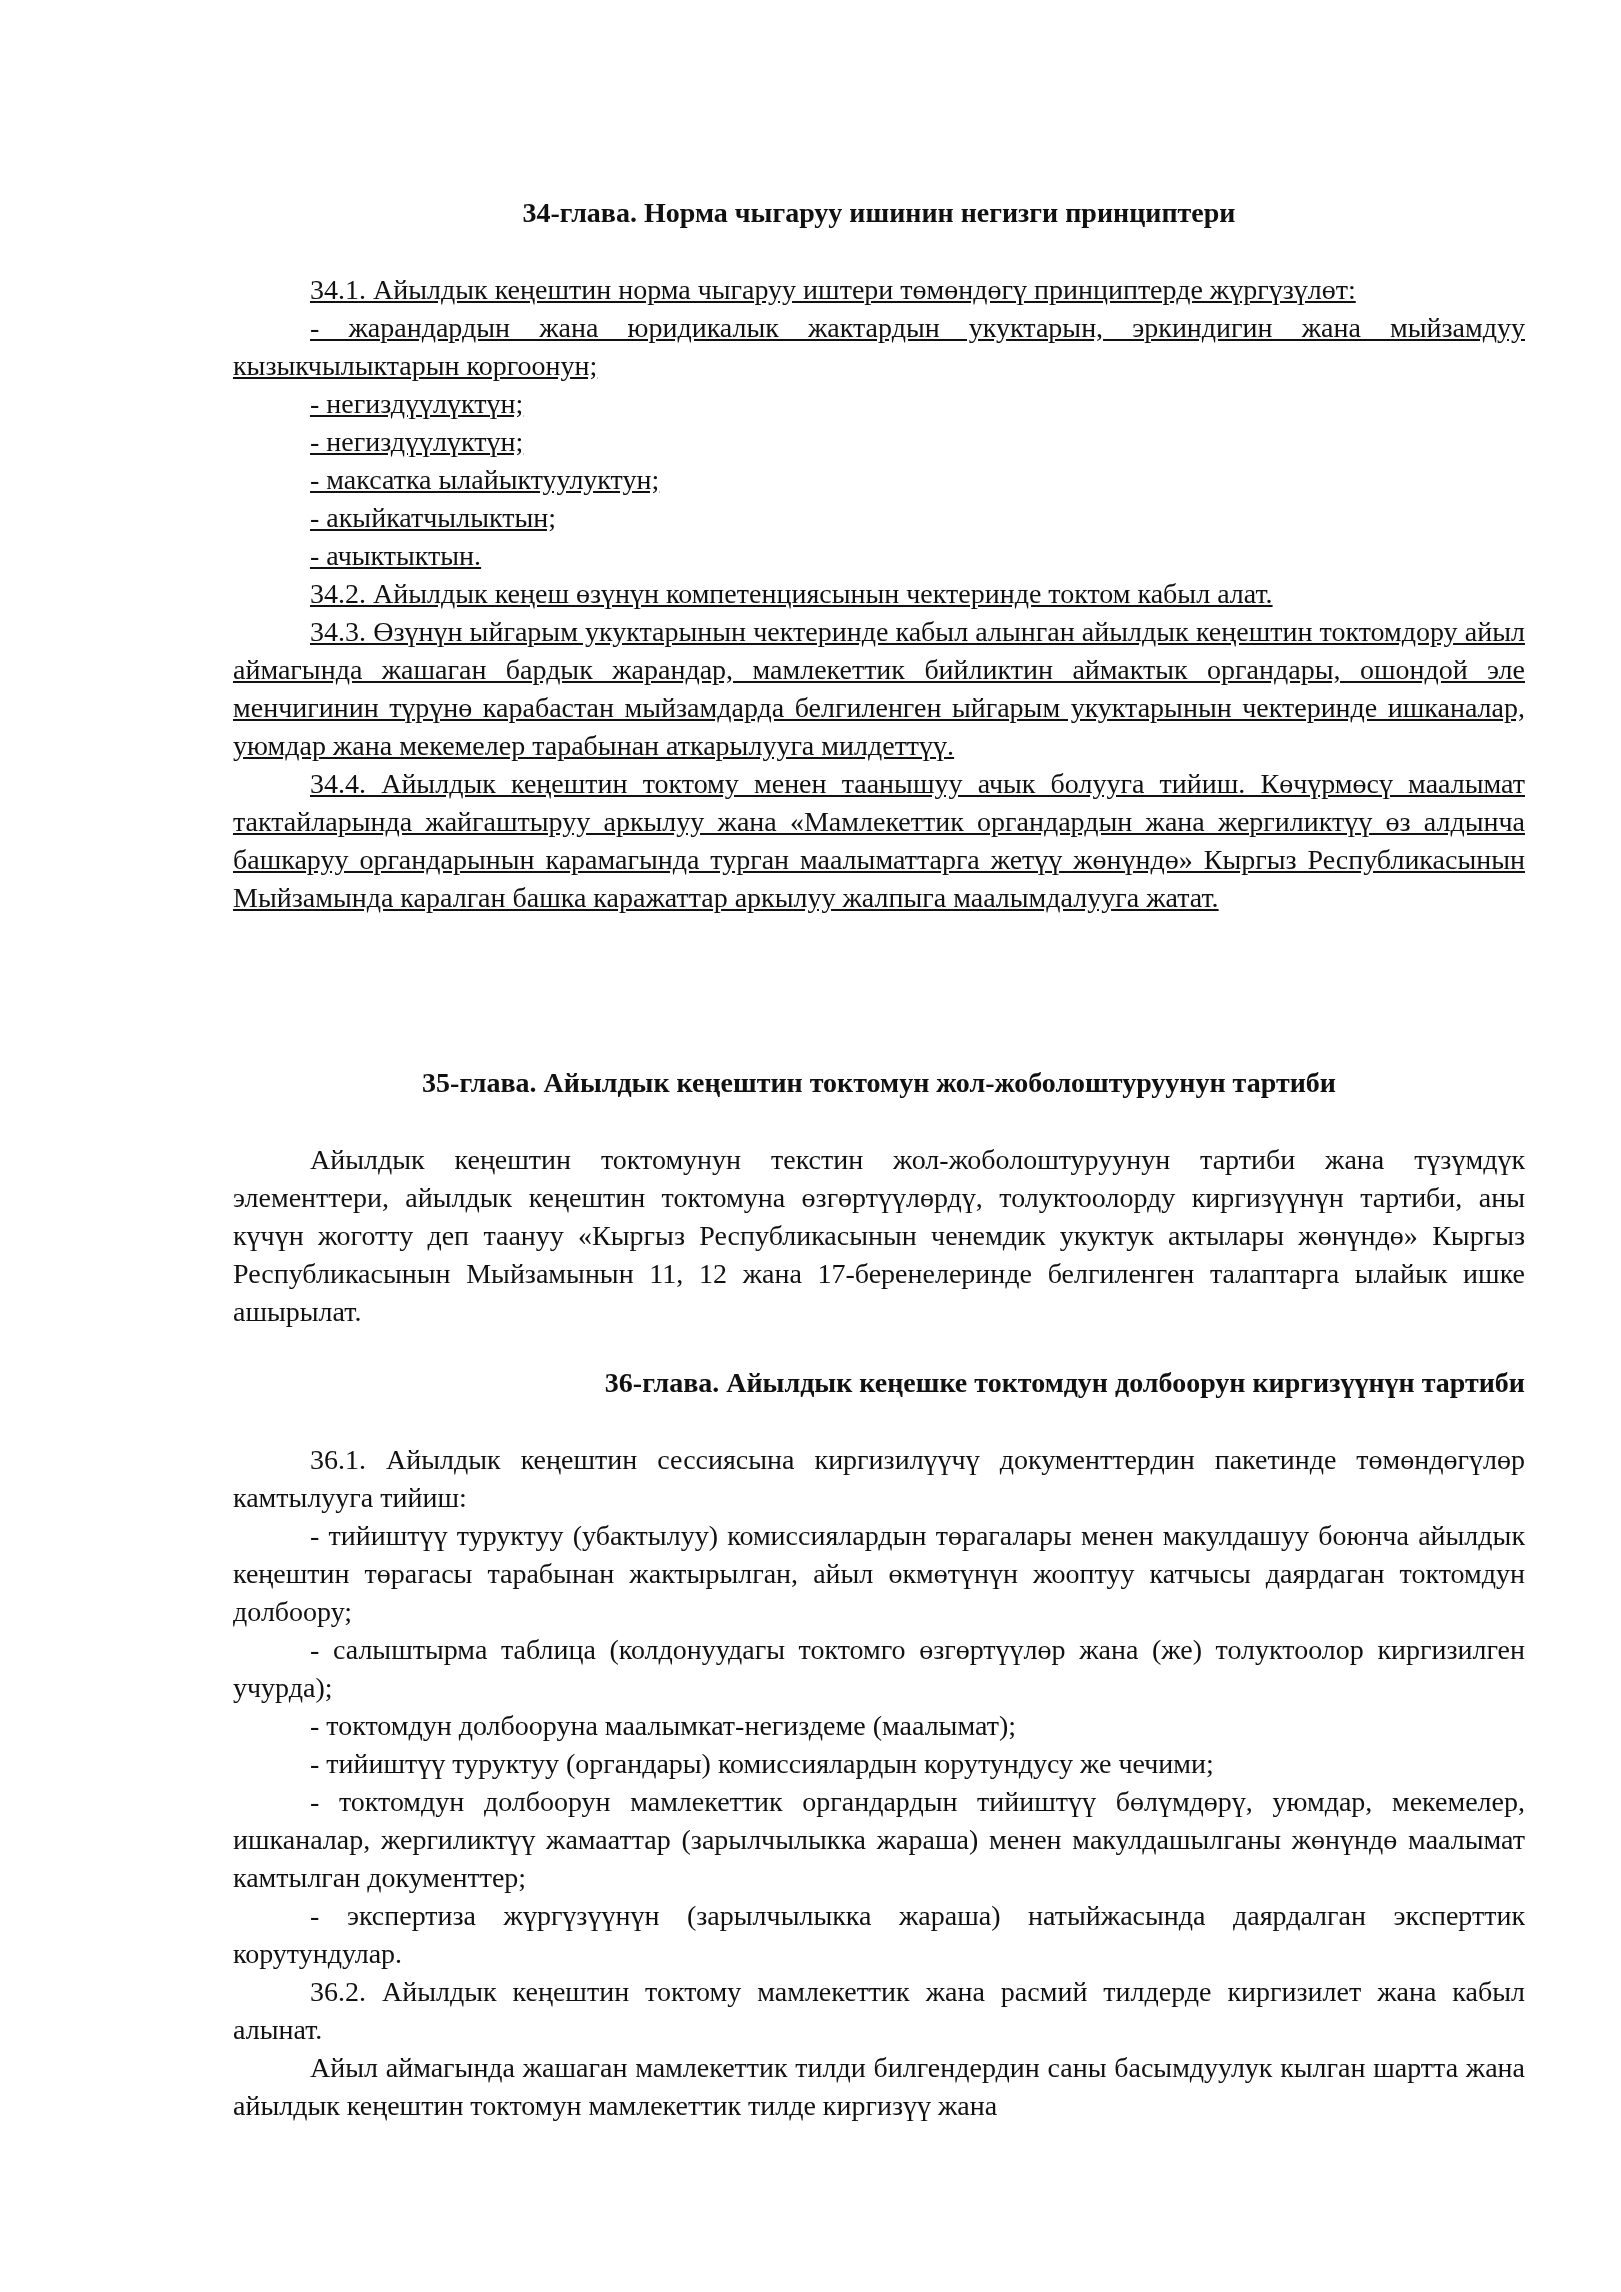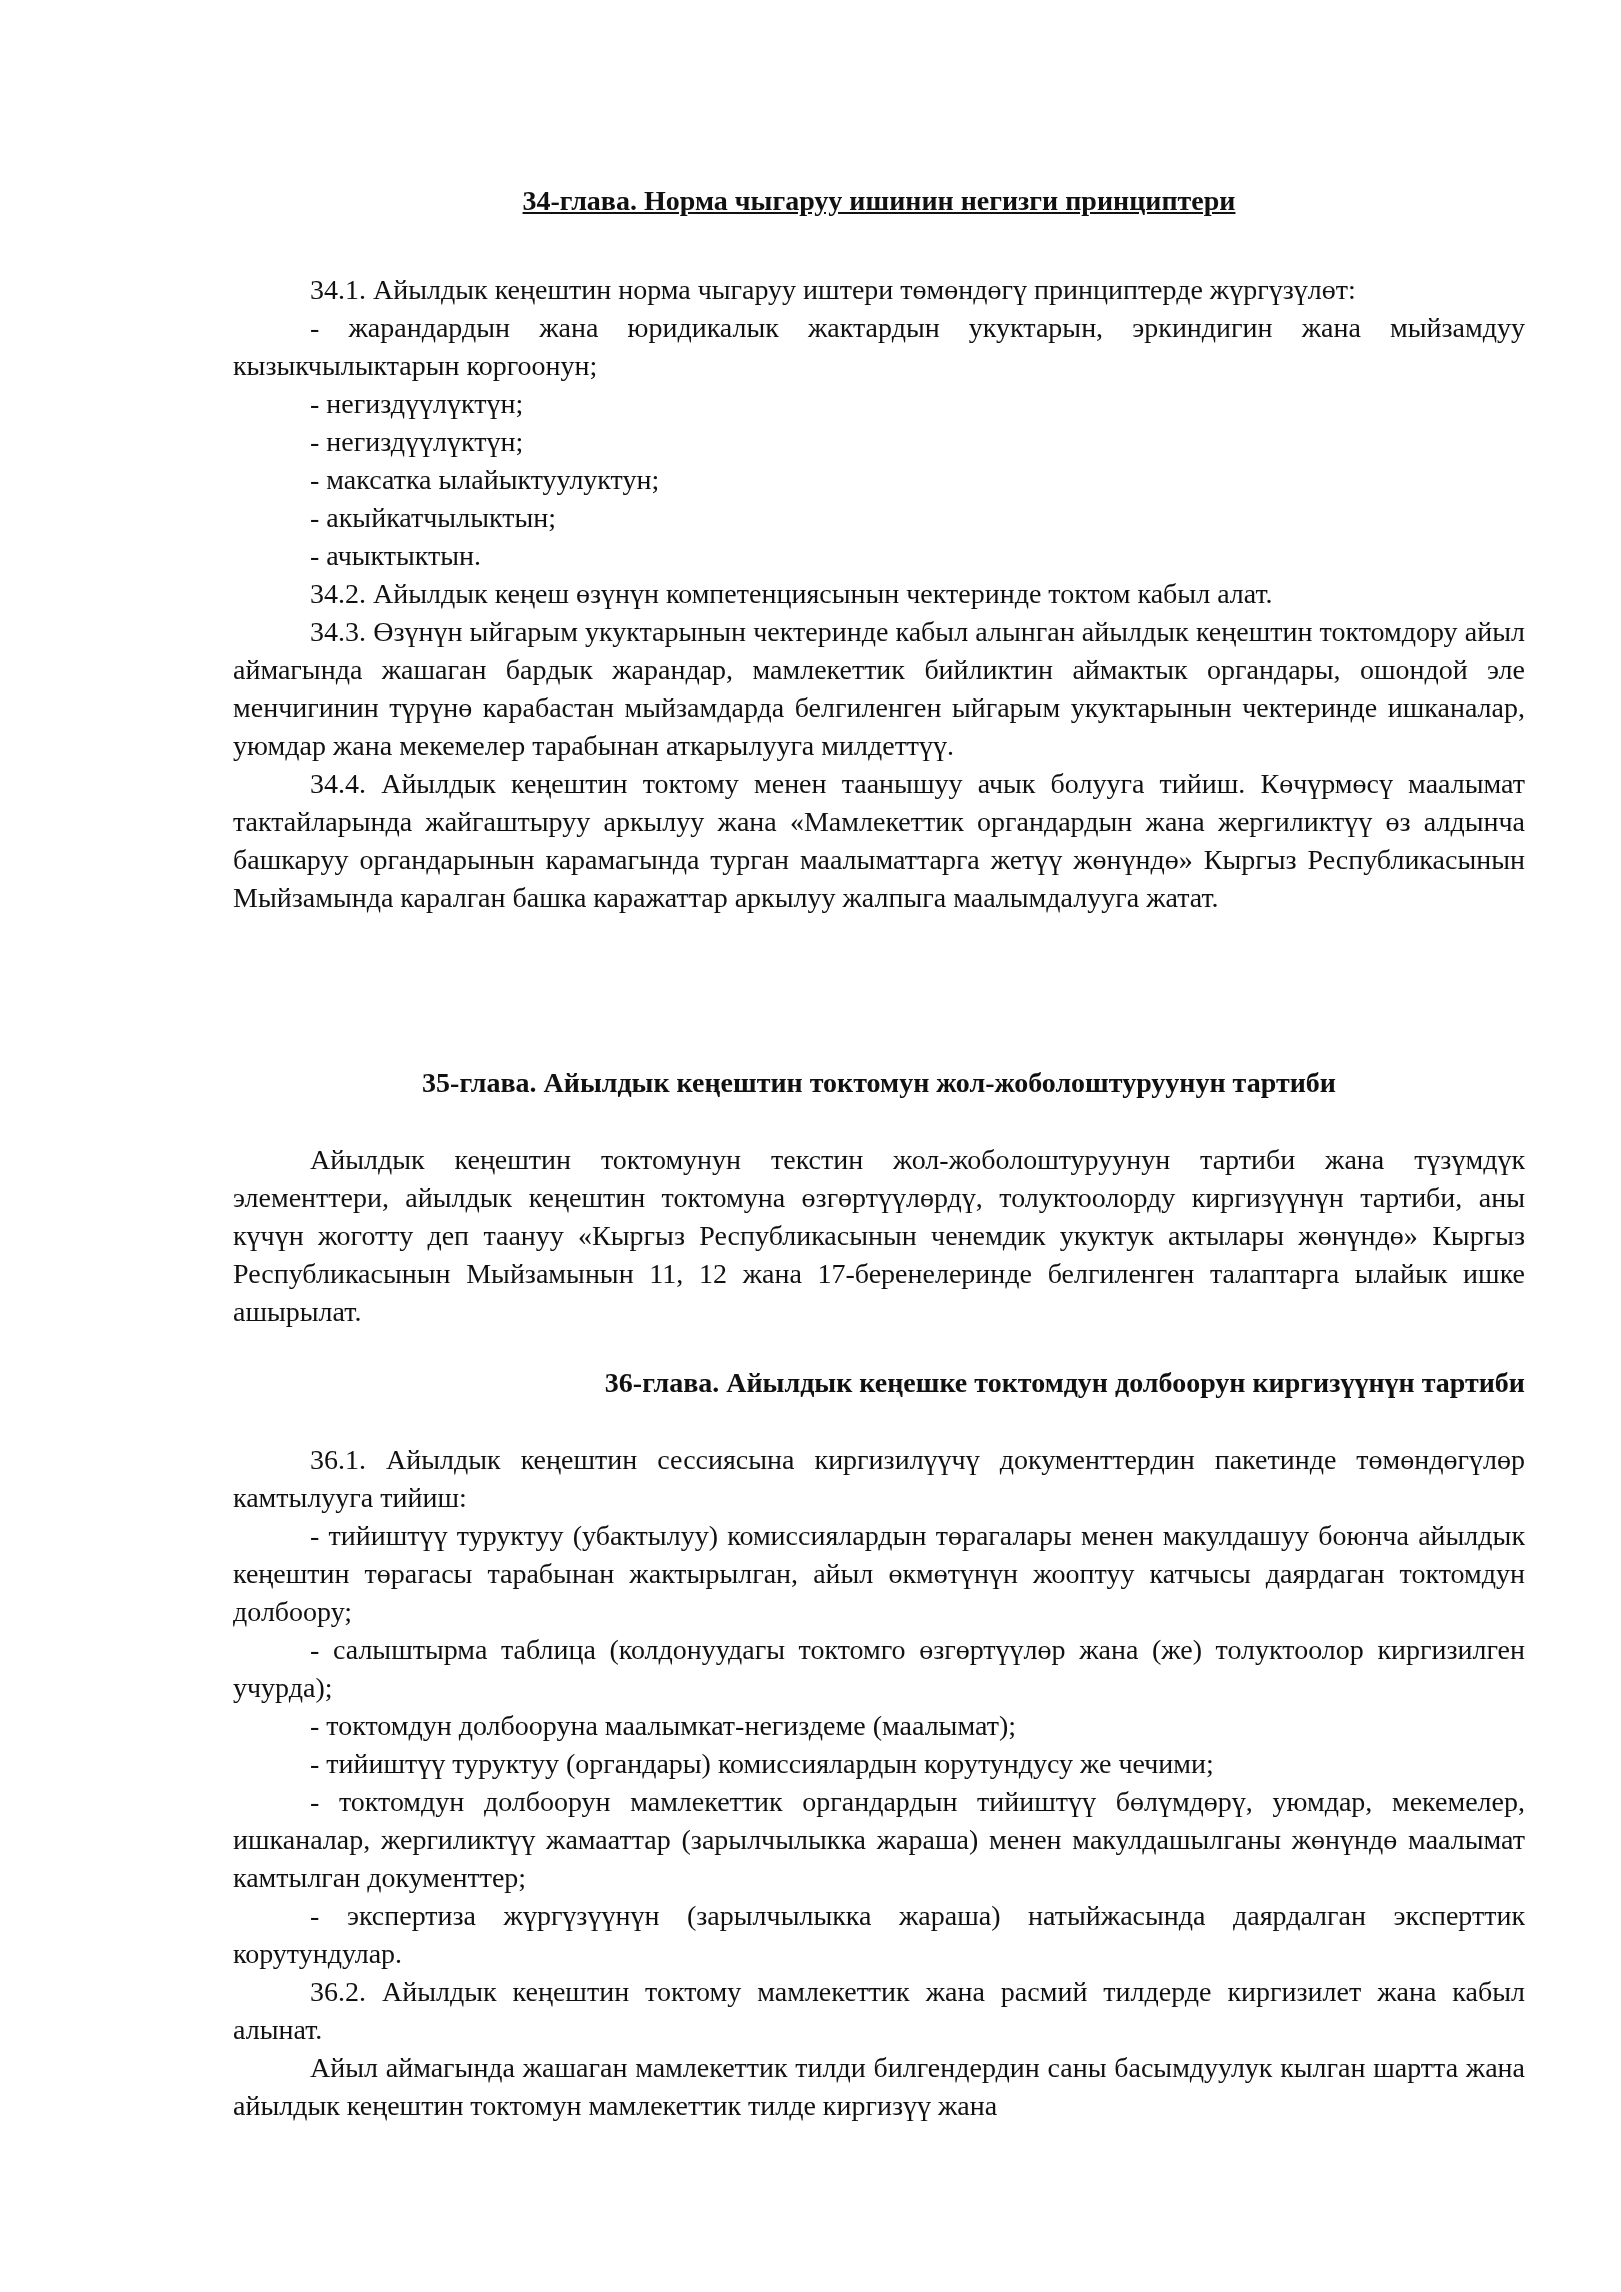--- a/index.html
+++ b/index.html
@@ -15,22 +15,22 @@
   }
   .para { text-align: justify; text-indent: 77px; margin: 0; }
   .item { text-align: justify; text-indent: 77px; margin: 0; }
   .section { position: absolute; left: 0; right: 0; }
 </style>
 </head>
 <body>
 
 <div class="page">
 
-  <h2 style="top:182px;text-decoration:underline;">34-глава. Норма чыгаруу ишинин негизги принциптери</h2>
-  <div class="section" style="top:271px;">
+  <h2 style="top:194px;">34-глава. Норма чыгаруу ишинин негизги принциптери</h2>
+  <div class="section" style="top:271px;text-decoration:underline;">
     <p class="para">34.1. Айылдык кеңештин норма чыгаруу иштери төмөндөгү принциптерде жүргүзүлөт:</p>
     <p class="item">- жарандардын жана юридикалык жактардын укуктарын, эркиндигин жана мыйзамдуу кызыкчылыктарын коргоонун;</p>
     <p class="item">- негиздүүлүктүн;</p>
     <p class="item">- негиздүүлүктүн;</p>
     <p class="item">- максатка ылайыктуулуктун;</p>
     <p class="item">- акыйкатчылыктын;</p>
     <p class="item">- ачыктыктын.</p>
     <p class="para">34.2. Айылдык кеңеш өзүнүн компетенциясынын чектеринде токтом кабыл алат.</p>
     <p class="para">34.3. Өзүнүн ыйгарым укуктарынын чектеринде кабыл алынган айылдык кеңештин токтомдору айыл аймагында жашаган  бардык жарандар, мамлекеттик бийликтин аймактык органдары, ошондой эле менчигинин түрүнө карабастан мыйзамдарда белгиленген ыйгарым укуктарынын чектеринде ишканалар, уюмдар жана мекемелер тарабынан аткарылууга милдеттүү.</p>
     <p class="para">34.4. Айылдык кеңештин токтому менен таанышуу ачык болууга тийиш. Көчүрмөсү маалымат тактайларында жайгаштыруу аркылуу жана «Мамлекеттик органдардын жана жергиликтүү өз алдынча башкаруу органдарынын карамагында турган маалыматтарга жетүү жөнүндө» Кыргыз Республикасынын  Мыйзамында каралган  башка каражаттар аркылуу жалпыга маалымдалууга жатат.</p>

